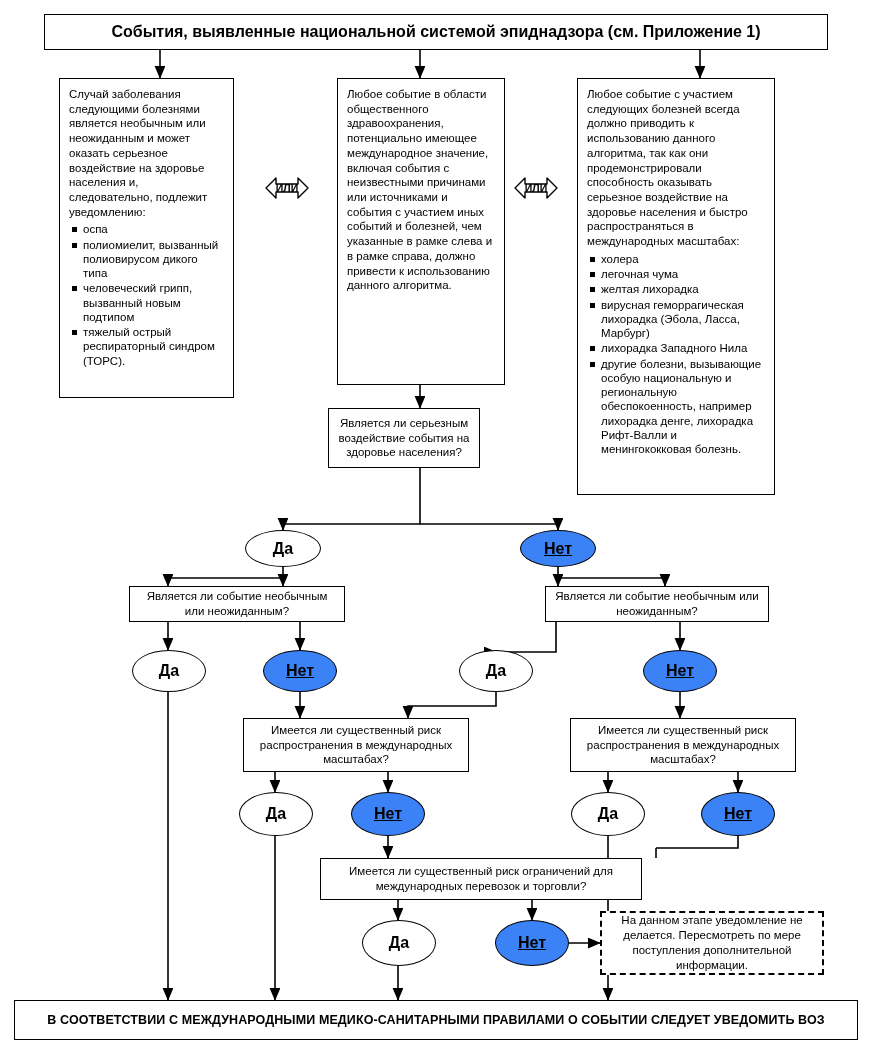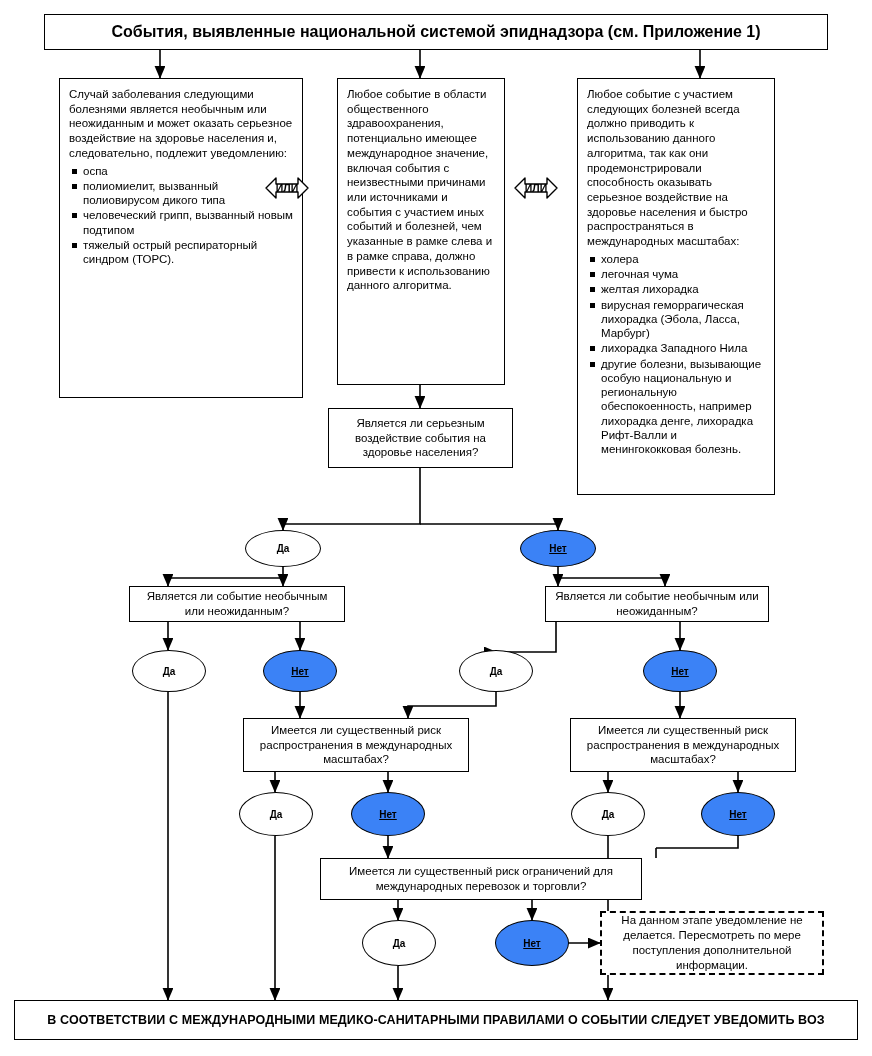--- a/index.html
+++ b/index.html
@@ -77,21 +77,21 @@
     background: #000000;
   }
   .node {
     position: absolute;
     box-sizing: border-box;
     border: 1px solid #000000;
     border-radius: 50%;
     display: flex;
     align-items: center;
     justify-content: center;
-    font-size: 10px;
+    font-size: 16px;
     font-weight: bold;
     background: #ffffff;
   }
   .node.gray {
     background: #3b82f6;
     text-decoration: underline;
   }
   .orbox {
     position: absolute;
     width: 46px;
@@ -181,21 +181,21 @@
       <path d="M532,900 L532,920" marker-end="url(#arr)"></path>
 
       <path d="M398,966 L398,1000" marker-end="url(#arr)"></path>
 
       <path d="M566,943 L600,943" marker-end="url(#arr)"></path>
     </g>
   </svg>
 
   <div class="box hdr" style="left:44px; top:14px; width:784px;">События, выявленные национальной системой эпиднадзора (см. Приложение 1)</div>
 
-  <div class="box txtbox" style="left:59px; top:78px; width:244px; height:320px;">
+  <div class="box txtbox" style="left:59px; top:78px; width:175px; height:320px;">
     <div>Случай заболевания следующими болезнями является необычным или неожиданным и может оказать серьезное воздействие на здоровье населения и, следовательно, подлежит уведомлению:</div>
     <ul class="bl">
       <li>оспа</li>
       <li>полиомиелит, вызванный полиовирусом дикого типа</li>
       <li>человеческий грипп, вызванный новым подтипом</li>
       <li>тяжелый острый респираторный синдром (ТОРС).</li>
     </ul>
   </div>
 
   <div class="orbox" style="left:264px; top:165px;">
@@ -219,21 +219,21 @@
     <ul class="bl">
       <li>холера</li>
       <li>легочная чума</li>
       <li>желтая лихорадка</li>
       <li>вирусная геморрагическая лихорадка (Эбола, Ласса, Марбург)</li>
       <li>лихорадка Западного Нила</li>
       <li>другие болезни, вызывающие особую национальную и региональную обеспокоенность, например лихорадка денге, лихорадка Рифт-Валли и менингококковая болезнь.</li>
     </ul>
   </div>
 
-  <div class="box qbox" style="left:328px; top:408px; width:185px; height:60px; display:flex; align-items:center; justify-content:center;">Является ли серьезным воздействие события на здоровье населения?</div>
+  <div class="box qbox" style="left:328px; top:408px; width:152px; height:60px; display:flex; align-items:center; justify-content:center;">Является ли серьезным воздействие события на здоровье населения?</div>
 
   <div class="node" style="left:245px; top:530px; width:76px; height:37px;">Да</div>
   <div class="node gray" style="left:520px; top:530px; width:76px; height:37px;">Нет</div>
 
   <div class="box qbox" style="left:129px; top:586px; width:216px; height:36px; display:flex; align-items:center; justify-content:center;">Является ли событие необычным или неожиданным?</div>
 
   <div class="box qbox" style="left:545px; top:586px; width:224px; height:36px; display:flex; align-items:center; justify-content:center;">Является ли событие необычным или неожиданным?</div>
 
   <div class="node" style="left:132px; top:650px; width:74px; height:42px;">Да</div>
   <div class="node gray" style="left:263px; top:650px; width:74px; height:42px;">Нет</div>

